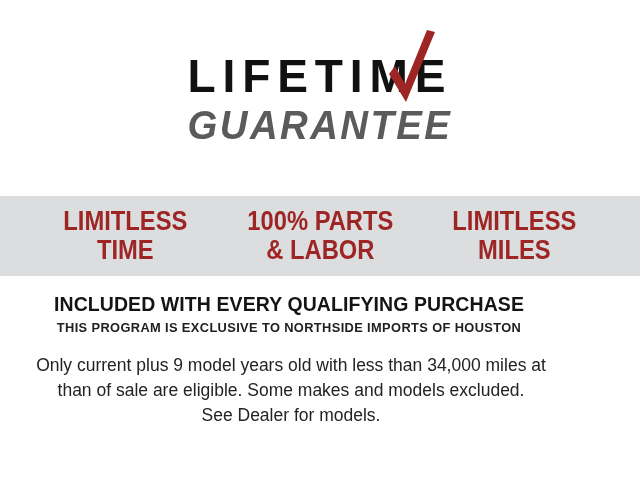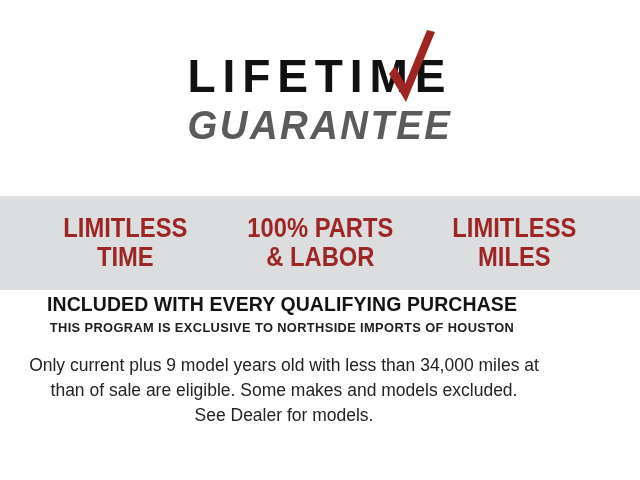--- a/index.html
+++ b/index.html
@@ -62,21 +62,21 @@
     transform-origin: center;
     white-space: nowrap;
   }
 
   
   .feature-band {
     position: absolute;
     left: 0;
     top: 196px;
     width: 640px;
-    height: 94px;
+    height: 80px;
     background: #dcdddf;
     display: flex;
     align-items: center;
     justify-content: space-between;
     box-sizing: border-box;
     padding: 0 28px;
   }
   .feature-col {
     flex: 1 1 0;
     text-align: center;
@@ -89,21 +89,21 @@
     transform: scaleX(0.88);
     transform-origin: center;
     white-space: nowrap;
   }
   .feature-col .l1 { display: block; }
   .feature-col .l2 { display: block; }
 
   
   .copy-block {
     position: absolute;
-    left: 4px;
+    left: 11px;
     top: 292px;
     width: 556px;
     text-align: center;
     color: #1c1c1c;
   }
   .headline {
     font-family: "Liberation Sans", sans-serif;
     font-weight: bold;
     font-size: 20.5px;
     letter-spacing: 0.1px;

